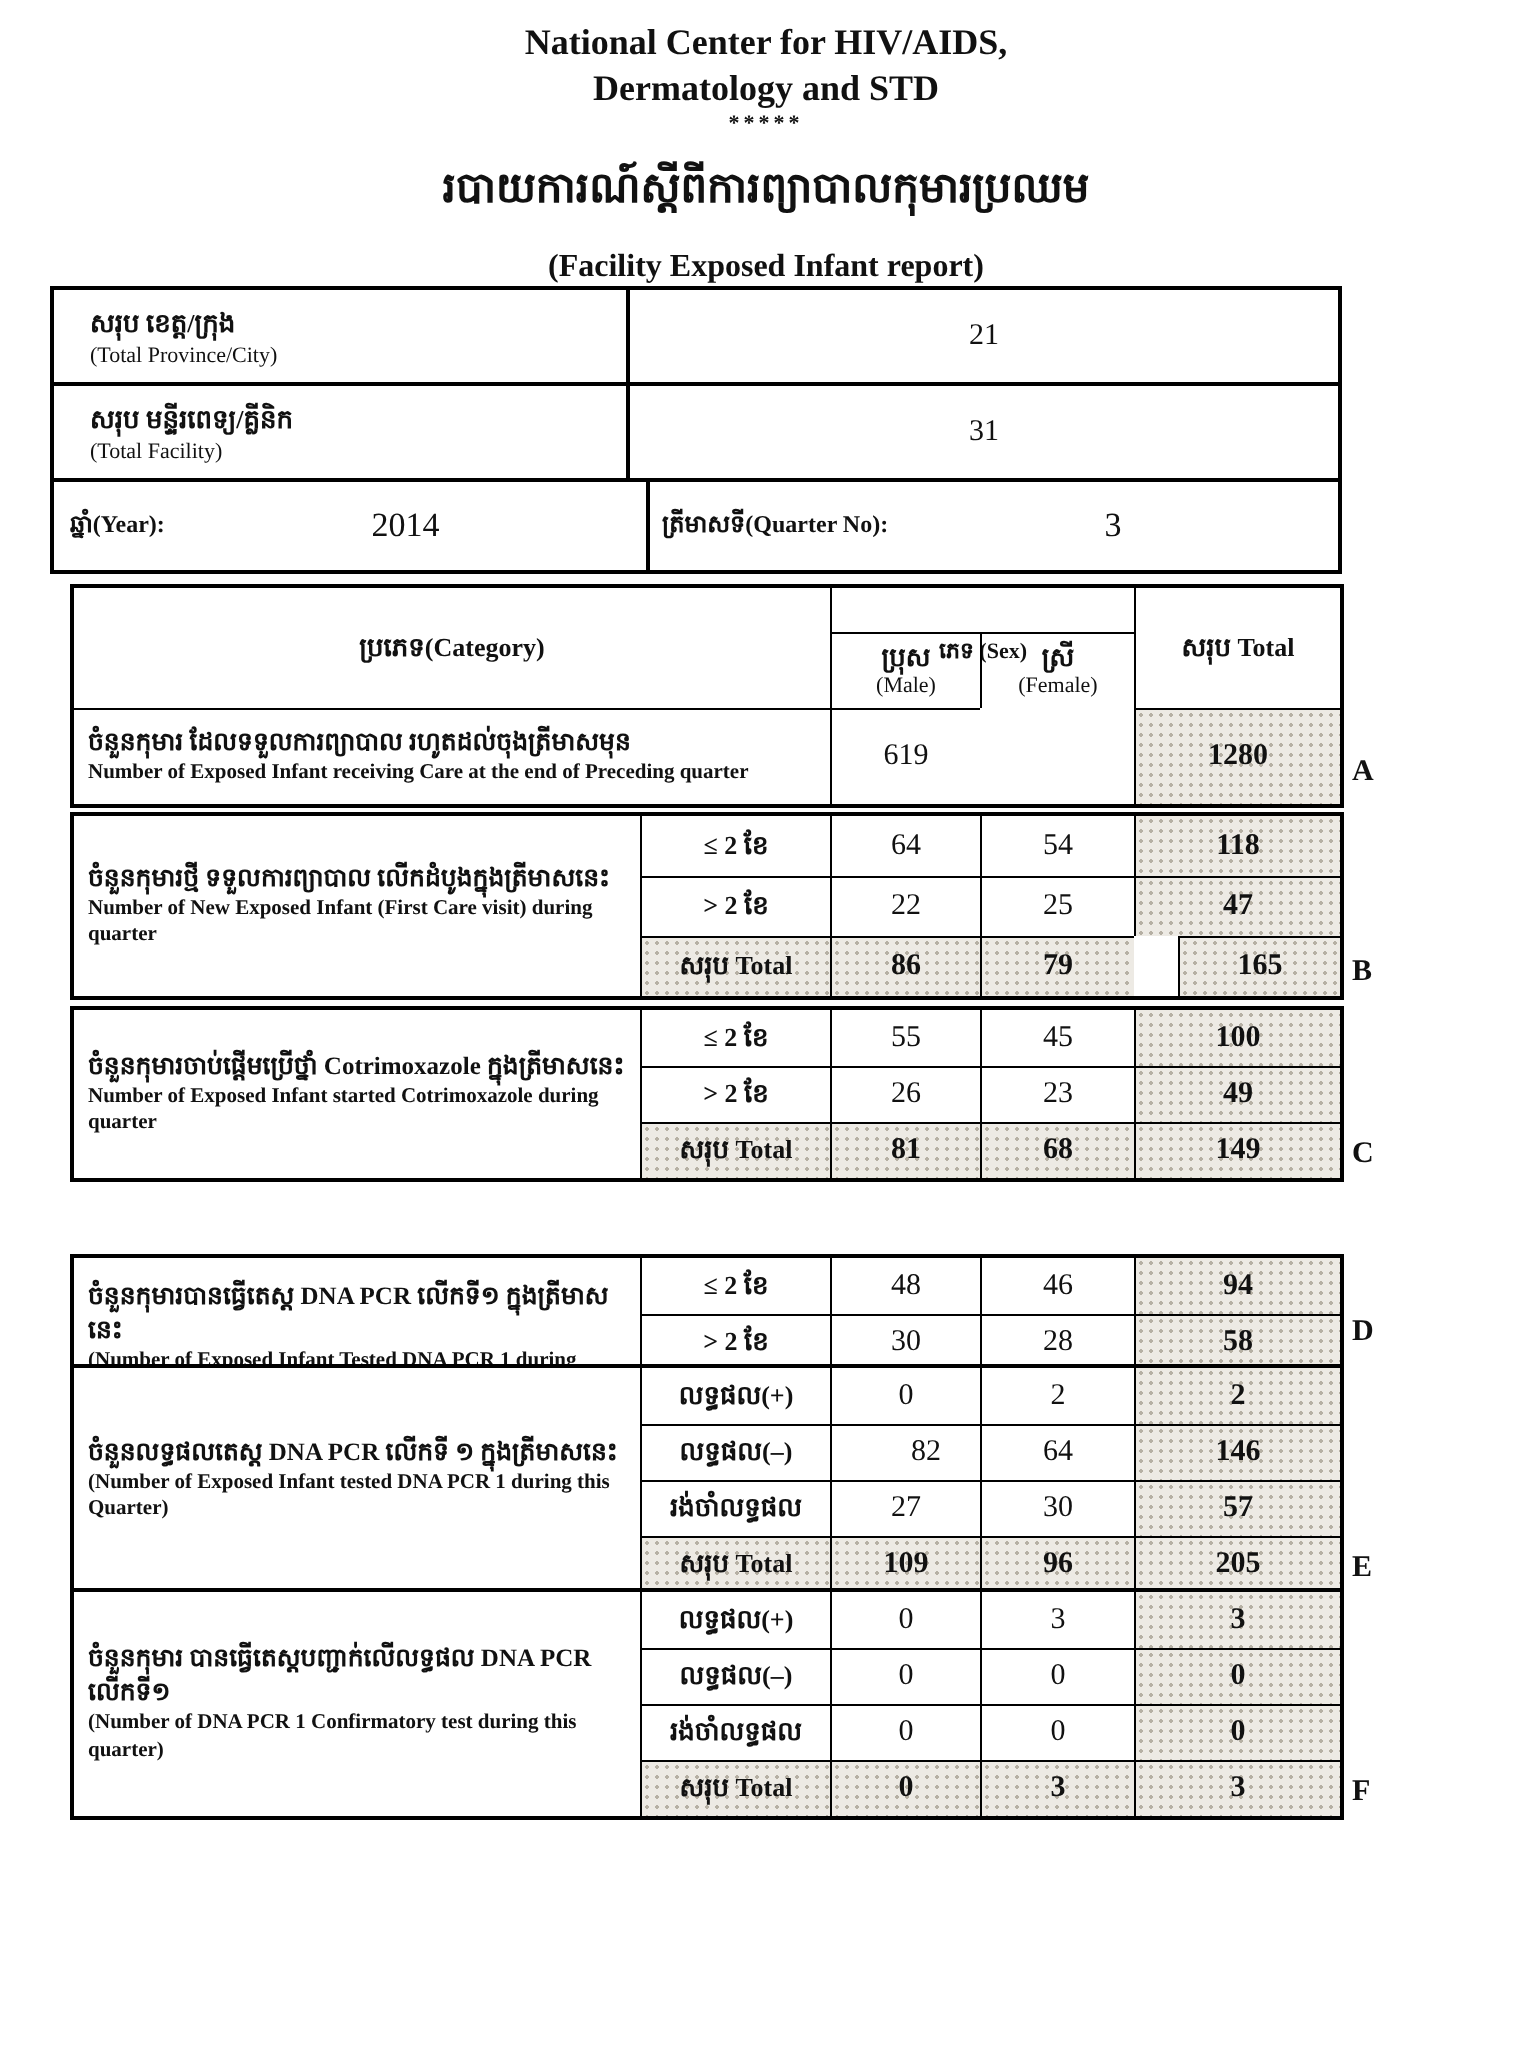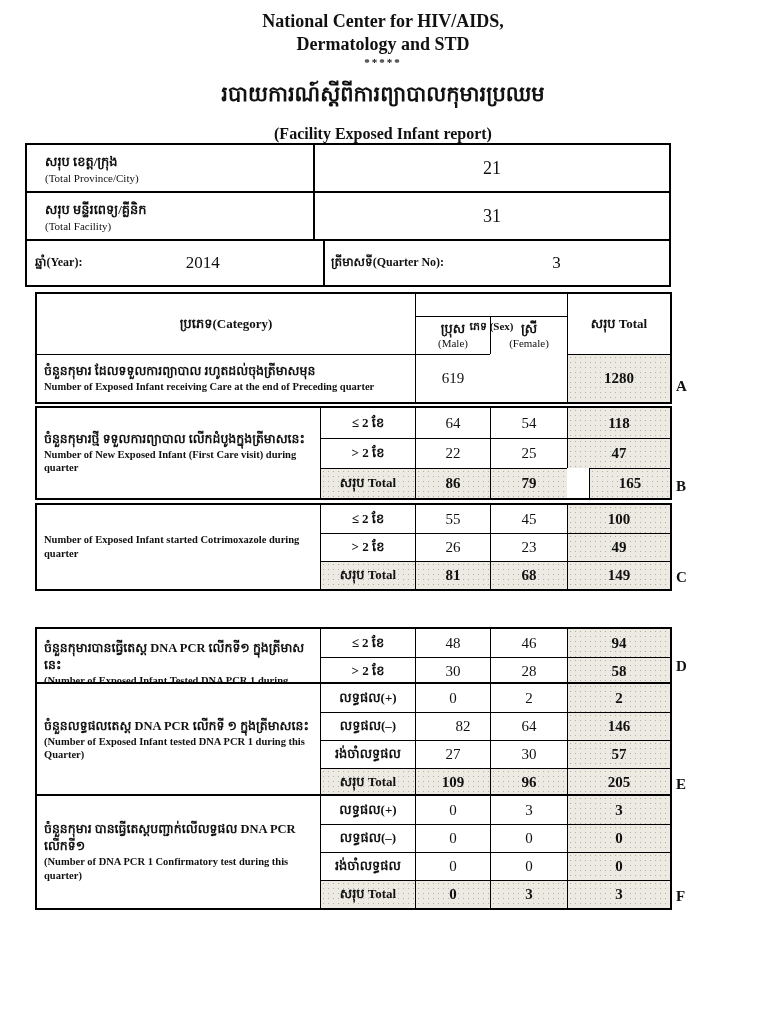--- a/index.html
+++ b/index.html
@@ -15,21 +15,21 @@
   .title-en { font-size:18px; font-weight:bold; line-height:1.25; }
   .stars { font-size:11px; font-weight:bold; letter-spacing:2px; margin-top:1px; }
   .title-km { font-size:21px; font-weight:bold; margin-top:12px; }
   .subtitle { font-size:16px; font-weight:bold; margin-top:14px; }
 
   
   .info { position:absolute; left:25px; top:143px; width:646px; border:2px solid #000; background:#fff; }
   .info-row { display:flex; height:48px; border-bottom:2px solid #000; }
   .info-row:last-child { border-bottom:none; height:44px; }
   .info-label { width:288px; border-right:2px solid #000; padding:4px 18px; display:flex; flex-direction:column; justify-content:center; }
-  .info-value { flex:1; display:flex; align-items:center; justify-content:center; font-size:18px; }
+  .info-value { flex:1; display:flex; align-items:center; justify-content:center; font-size:15px; }
   .km { font-size:13px; font-weight:bold; }
   .en { font-size:11px; }
   .half { display:flex; align-items:center; }
   .half-left { width:298px; border-right:2px solid #000; padding-left:8px; }
   .half-right { flex:1; padding-left:6px; }
   .half .lbl { font-size:12px; font-weight:bold; white-space:nowrap; }
   .half .val { flex:1; text-align:center; font-size:17px; }
 
   
   .block { position:absolute; left:35px; width:637px; border:2px solid #000; display:grid;
@@ -138,20 +138,21 @@
     <div class="cell bl bt stipple" style="grid-column:5;grid-row:2;">47</div>
     <div class="cell sub bl bt stipple" style="grid-column:2;grid-row:3;">សរុប Total</div>
     <div class="cell bl bt stipple" style="grid-column:3;grid-row:3;">86</div>
     <div class="cell bl bt stipple" style="grid-column:4;grid-row:3;">79</div>
     <div class="cell bl bt stipple" style="grid-column:5;grid-row:3;margin-left:22px;">165</div>
   </div>
   <div class="sec-letter" style="top:478px;">B</div>
 
   <div class="block" style="top:503px; grid-template-rows:repeat(3,28px);">
     <div class="cell cat rowspan">
+      <span class="km">ចំនួនកុមារចាប់ផ្តើមប្រើថ្នាំ Cotrimoxazole ក្នុងត្រីមាសនេះ</span>
       <span class="en">Number of Exposed Infant started Cotrimoxazole during quarter</span>
     </div>
     <div class="cell sub bl" style="grid-column:2;grid-row:1;">≤ 2 ខែ</div>
     <div class="cell bl" style="grid-column:3;grid-row:1;">55</div>
     <div class="cell bl" style="grid-column:4;grid-row:1;">45</div>
     <div class="cell bl stipple" style="grid-column:5;grid-row:1;">100</div>
     <div class="cell sub bl bt" style="grid-column:2;grid-row:2;">&gt; 2 ខែ</div>
     <div class="cell bl bt" style="grid-column:3;grid-row:2;">26</div>
     <div class="cell bl bt" style="grid-column:4;grid-row:2;">23</div>
     <div class="cell bl bt stipple" style="grid-column:5;grid-row:2;">49</div>

